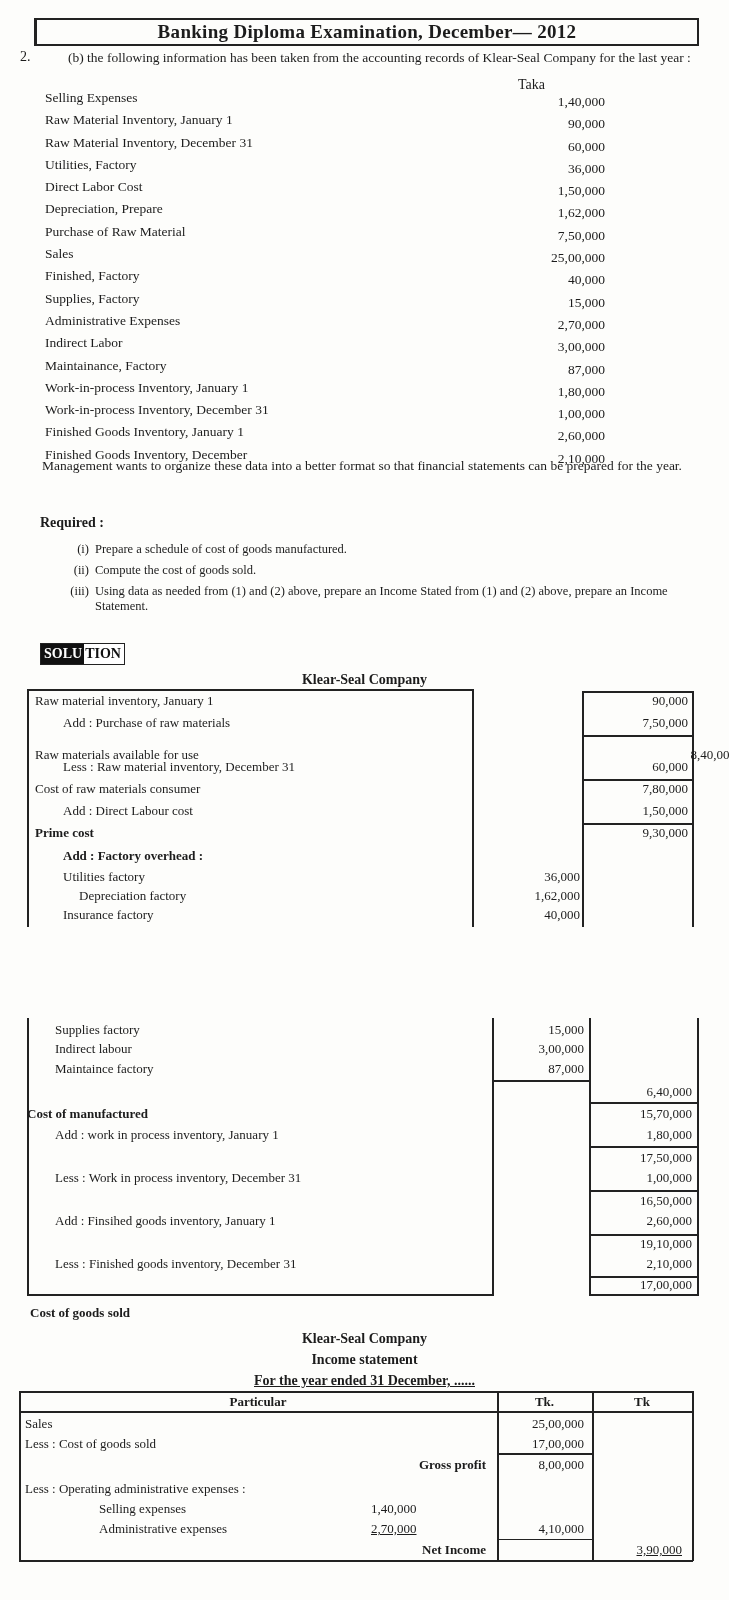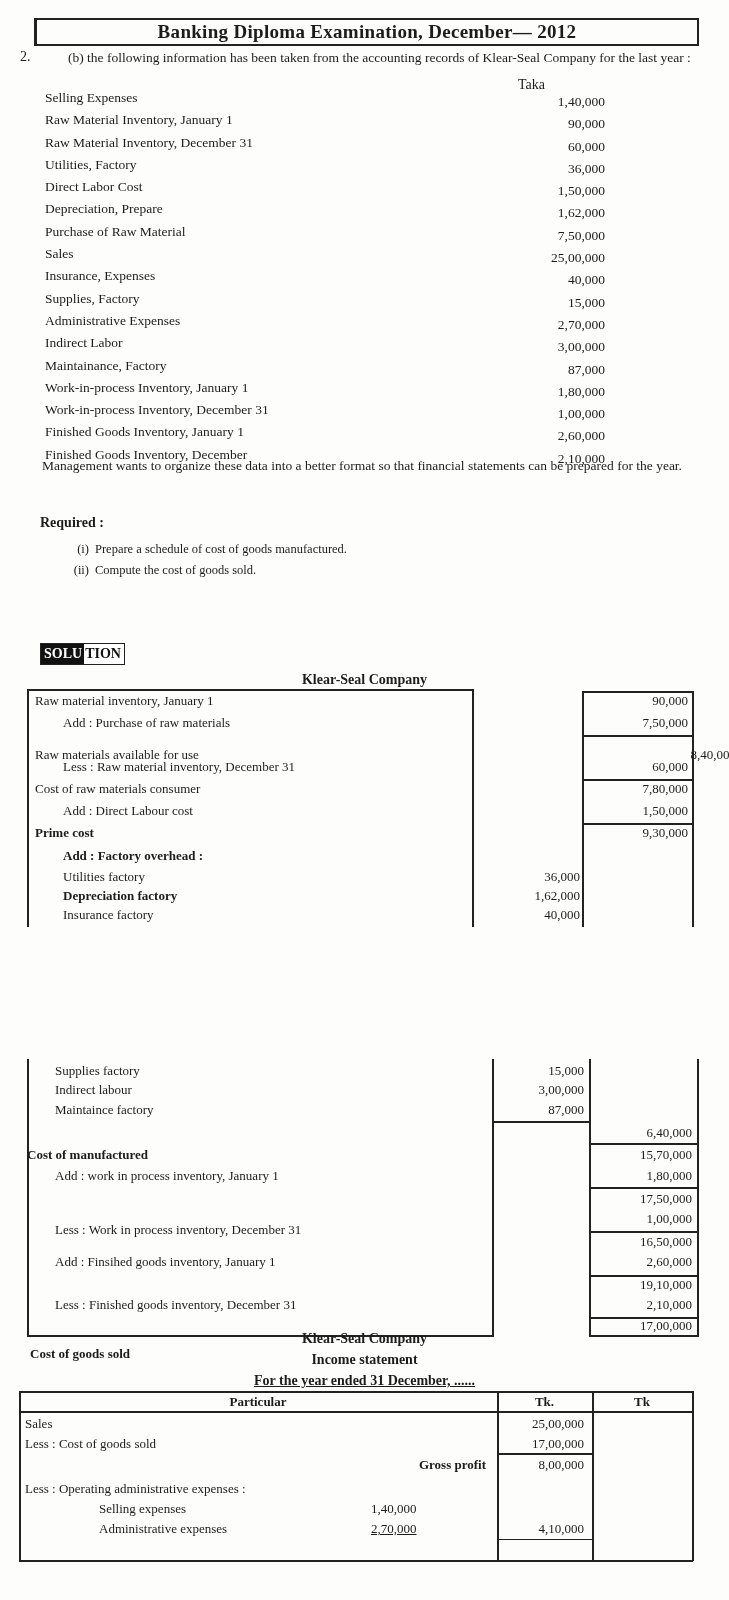--- a/index.html
+++ b/index.html
@@ -71,21 +71,21 @@
     </div>
   <div class="given-row">
       <span class="lbl">Purchase of Raw Material</span>
       <span class="val">7,50,000</span>
     </div>
   <div class="given-row">
       <span class="lbl">Sales</span>
       <span class="val">25,00,000</span>
     </div>
   <div class="given-row">
-      <span class="lbl">Insurance, Expenses</span>
+      <span class="lbl">Finished, Factory</span>
       <span class="val">40,000</span>
     </div>
   <div class="given-row">
       <span class="lbl">Supplies, Factory</span>
       <span class="val">15,000</span>
     </div>
   <div class="given-row">
       <span class="lbl">Administrative Expenses</span>
       <span class="val">2,70,000</span>
     </div>
@@ -114,20 +114,21 @@
       <span class="val">2,10,000</span>
     </div>
 </div>
 
 <div class="abs mgmt">Management wants to organize these data into a better format so that financial statements can be prepared for the year.</div>
 
 <div class="abs req-head">Required :</div>
 <div class="abs req-list">
   <div class="req-item"><span class="num">(i)</span><span>Prepare a schedule of cost of goods manufactured.</span></div>
   <div class="req-item"><span class="num">(ii)</span><span>Compute the cost of goods sold.</span></div>
+  <div class="req-item"><span class="num">(iii)</span><span>Using data as needed from (1) and (2) above, prepare an Income Stated from (1) and (2) above, prepare an Income Statement.</span></div>
 </div>
 
 <div class="abs solution">
   <span class="dark">SOLU</span>
     <span class="light">TION</span>
 </div>
 
 <div class="abs company-head" style="top:672px;">Klear-Seal  Company</div>
 
 <div class="abs sched" style="top:689px; height:238px;">
@@ -171,30 +172,30 @@
       <span class="rt">9,30,000</span>
     </div>
   <div class="row" style="top:157px;">
       <span class="lbl bold" style="left:36px;">Add  :  Factory  overhead  :</span>
     </div>
   <div class="row" style="top:178px;">
       <span class="lbl" style="left:36px;">Utilities factory</span>
       <span class="mid" style="right:114px;">36,000</span>
     </div>
   <div class="row" style="top:197px;">
-      <span class="lbl" style="left:36px;font-weight:bold;">Depreciation factory</span>
+      <span class="lbl" style="left:52px;">Depreciation factory</span>
       <span class="mid" style="right:114px;">1,62,000</span>
     </div>
   <div class="row" style="top:216px;">
       <span class="lbl" style="left:36px;">Insurance factory</span>
       <span class="mid" style="right:114px;">40,000</span>
     </div>
 </div>
 
-<div class="abs sched" style="top:1059px; height:278px;padding-left:28px;">
+<div class="abs sched" style="top:1018px; height:278px;padding-left:28px;">
   <div class="line" style="left:0; top:0; width:1.5px; height:278px;"></div>
   <div class="line" style="left:0; top:276px; width:465px; height:1.5px;"></div>
   <div class="line" style="left:465px; top:0; width:1.5px; height:278px;"></div>
   <div class="line" style="left:562px; top:0; width:1.5px; height:278px;"></div>
   <div class="line" style="left:670px; top:0; width:1.5px; height:278px;"></div>
   <div class="line" style="left:465px; top:62px; width:97px; height:1.5px;"></div>
   <div class="line" style="left:562px; top:84px; width:108px; height:1.5px;"></div>
   <div class="line" style="left:562px; top:128px; width:108px; height:1.5px;"></div>
   <div class="line" style="left:562px; top:172px; width:108px; height:1.5px;"></div>
   <div class="line" style="left:562px; top:216px; width:108px; height:1.5px;"></div>
@@ -221,21 +222,21 @@
       <span class="rt" style="right:2px;">15,70,000</span>
     </div>
   <div class="row" style="top:107px;">
       <span class="lbl" style="left:28px;">Add : work in process inventory, January 1</span>
       <span class="rt" style="right:2px;">1,80,000</span>
     </div>
   <div class="row" style="top:130px;">
       <span class="rt" style="right:2px;">17,50,000</span>
     </div>
   <div class="row" style="top:150px;">
-      <span class="lbl" style="left:28px;margin-top:11px;">Less : Work in process inventory, December 31</span>
+      <span class="lbl" style="left:28px;">Less : Work in process inventory, December 31</span>
       <span class="rt" style="right:2px;">1,00,000</span>
     </div>
   <div class="row" style="top:173px;">
       <span class="rt" style="right:2px;">16,50,000</span>
     </div>
   <div class="row" style="top:193px;">
       <span class="lbl" style="left:28px;">Add : Finsihed goods inventory, January 1</span>
       <span class="rt" style="right:2px;">2,60,000</span>
     </div>
   <div class="row" style="top:216px;">
@@ -288,13 +289,17 @@
     </div>
   <div class="row" style="top:108px;">
       <span class="lbl" style="left:80px;">Selling expenses</span>
       <span class="lbl" style="left:352px;">1,40,000</span>
     </div>
   <div class="row" style="top:128px;">
       <span class="lbl" style="left:80px;">Administrative expenses</span>
       <span class="lbl u" style="left:352px;">2,70,000</span>
       <span class="rt" style="right:102px;">4,10,000</span>
     </div>
+  <div class="row" style="top:149px;">
+      <span class="lbl bold" style="right:200px; left:auto;">Net  Income</span>
+      <span class="rt u" style="right:4px;">3,90,000</span>
+    </div>
 </div>
 
 </body></html>

